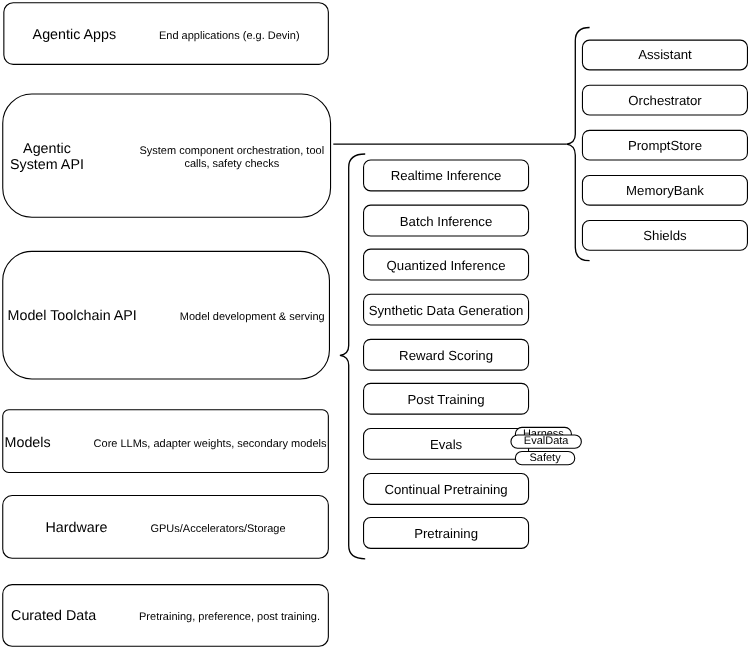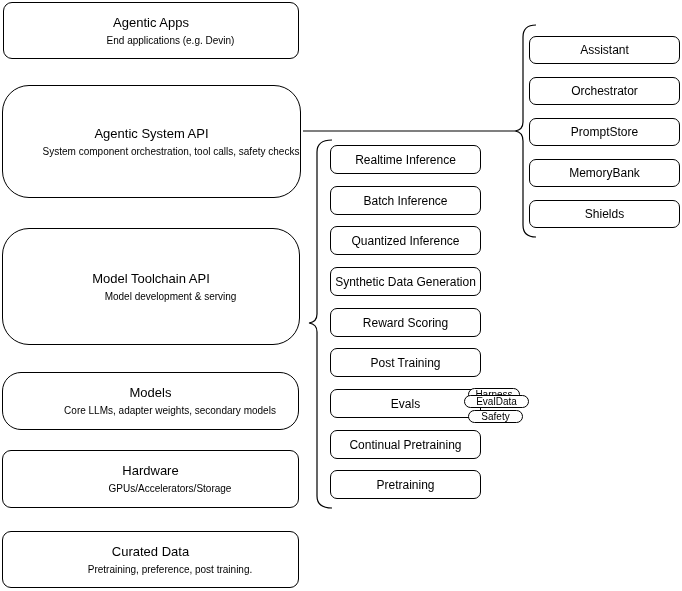--- a/index.html
+++ b/index.html
@@ -18,21 +18,21 @@
     width: 682px; height: 591px;
     pointer-events: none;
   }
   .overlay path { fill: none; stroke: #000000; stroke-width: 1.2; }
   .lbox {
     position: absolute;
     box-sizing: border-box;
     background: #ffffff;
     border: 1px solid #000000;
     display: flex;
-    flex-direction: column;
+    flex-direction: row;
     align-items: center;
     justify-content: center;
     text-align: center;
     z-index: 1;
   }
   .lbox .title { font-size: 13px; line-height: 15px; }
   .lbox .subtitle { font-size: 10px; line-height: 12px; margin-top: 5px; padding-left: 39px; }
   .mnode, .rnode {
     position: absolute;
     box-sizing: border-box;
@@ -82,21 +82,21 @@
   <div class="lbox" style="left:2px; top:85px; width:299px; height:113px; border-radius:27px;text-align:center;">
     <div class="title">Agentic System API</div>
     <div class="subtitle">System component orchestration, tool calls, safety checks</div>
   </div>
 
   <div class="lbox" style="left:2px; top:228px; width:298px; height:117px; border-radius:27px;">
     <div class="title">Model Toolchain API</div>
     <div class="subtitle">Model development &amp; serving</div>
   </div>
 
-  <div class="lbox" style="left:2px; top:372px; width:297px; height:58px; border-radius:19px;">
+  <div class="lbox" style="left:2px; top:372px; width:297px; height:58px; border-radius:6px;">
     <div class="title">Models</div>
     <div class="subtitle">Core LLMs, adapter weights, secondary models</div>
   </div>
 
   <div class="lbox" style="left:2px; top:450px; width:297px; height:58px; border-radius:9px;">
     <div class="title">Hardware</div>
     <div class="subtitle">GPUs/Accelerators/Storage</div>
   </div>
 
   <div class="lbox" style="left:2px; top:531px; width:297px; height:57px; border-radius:9px;">

